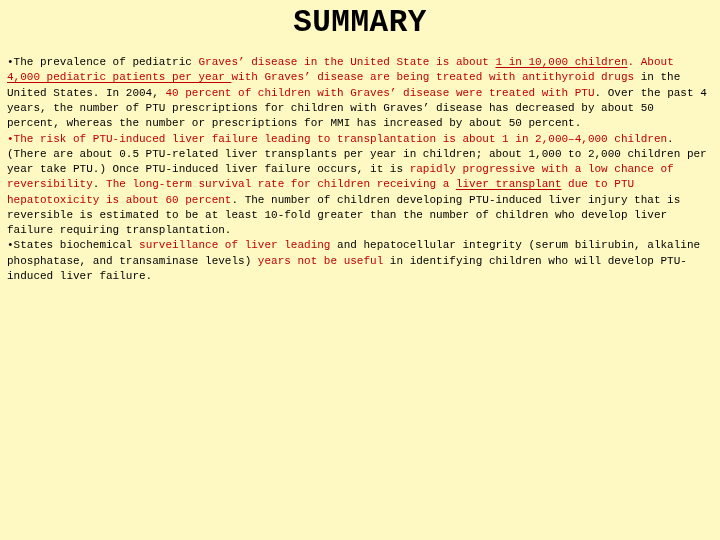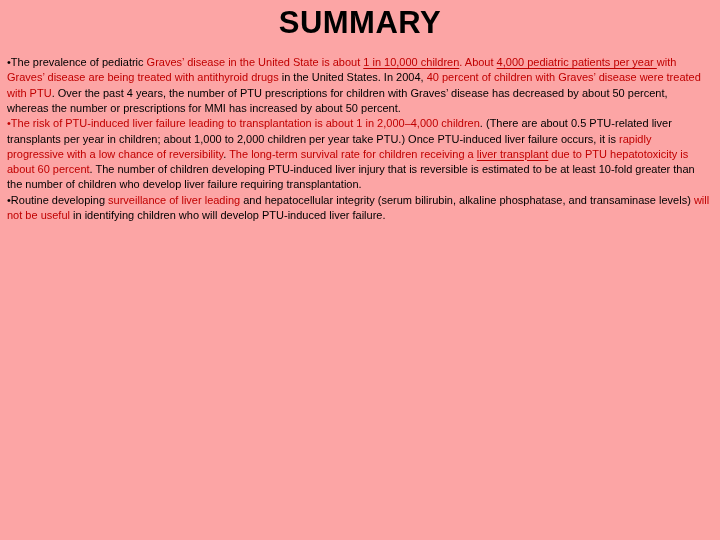--- a/index.html
+++ b/index.html
@@ -1,22 +1,22 @@
 <!DOCTYPE html>
 <html style="--accent: #C00000;"><head>
 <meta charset="utf-8">
 <style>
   html, body { margin: 0; padding: 0; background: #ffffff; }
   .slide {
     position: relative;
     width: 720px;
     height: 540px;
-    background: #fca5a5;
+    background: #fef9c3;
     overflow: hidden;
-    font-family: Liberation Sans, sans-serif;
+    font-family: Liberation Mono, monospace;
     color: #000000;
   }
   .title {
     text-align: center;
     font-weight: bold;
     font-size: 31px;
     line-height: 1.1;
     padding-top: 6px;
     color: #000000;
     letter-spacing: 0.5px;
@@ -35,15 +35,15 @@
   }
 </style>
 </head>
 <body style="background: rgb(255, 255, 255);">
 
 <div class="slide">
   <div class="title">SUMMARY</div>
   <div class="body">
       <div class="para"><span>•The prevalence of pediatric </span><span class="red">Graves’ disease in the United State is about </span><span class="red u">1 in 10,000 children</span><span class="red">. About </span><span class="red u">4,000 pediatric patients per year </span><span class="red">with Graves’ disease are being treated with antithyroid drugs </span><span>in the United States. In 2004, </span><span class="red">40 percent of children with Graves’ disease were treated with PTU</span><span>. Over the past 4 years, the number of PTU prescriptions for children with Graves’ disease has decreased by about 50 percent, whereas the number or prescriptions for MMI has increased by about 50 percent.</span></div>
       <div class="para"><span class="red">•The risk of PTU-induced liver failure leading to transplantation is about 1 in 2,000–4,000 children</span><span>. (There are about 0.5 PTU-related liver transplants per year in children; about 1,000 to 2,000 children per year take PTU.) Once PTU-induced liver failure occurs, it is </span><span class="red">rapidly progressive with a low chance of reversibility</span><span>. </span><span class="red">The long-term survival rate for children receiving a </span><span class="red u">liver transplant</span><span class="red"> due to PTU hepatotoxicity is about 60 percent</span><span>. The number of children developing PTU-induced liver injury that is reversible is estimated to be at least 10-fold greater than the number of children who develop liver failure requiring transplantation.</span></div>
-      <div class="para"><span>•Routine developing </span><span class="red">surveillance of liver leading</span><span> and hepatocellular integrity (serum bilirubin, alkaline phosphatase, and transaminase levels) </span><span class="red">will not be useful</span><span> in identifying children who will develop PTU-induced liver failure.</span></div>
+      <div class="para"><span>•States biochemical </span><span class="red">surveillance of liver leading</span><span> and hepatocellular integrity (serum bilirubin, alkaline phosphatase, and transaminase levels) </span><span class="red">years not be useful</span><span> in identifying children who will develop PTU-induced liver failure.</span></div>
     </div>
 </div>
 
 </body></html>

